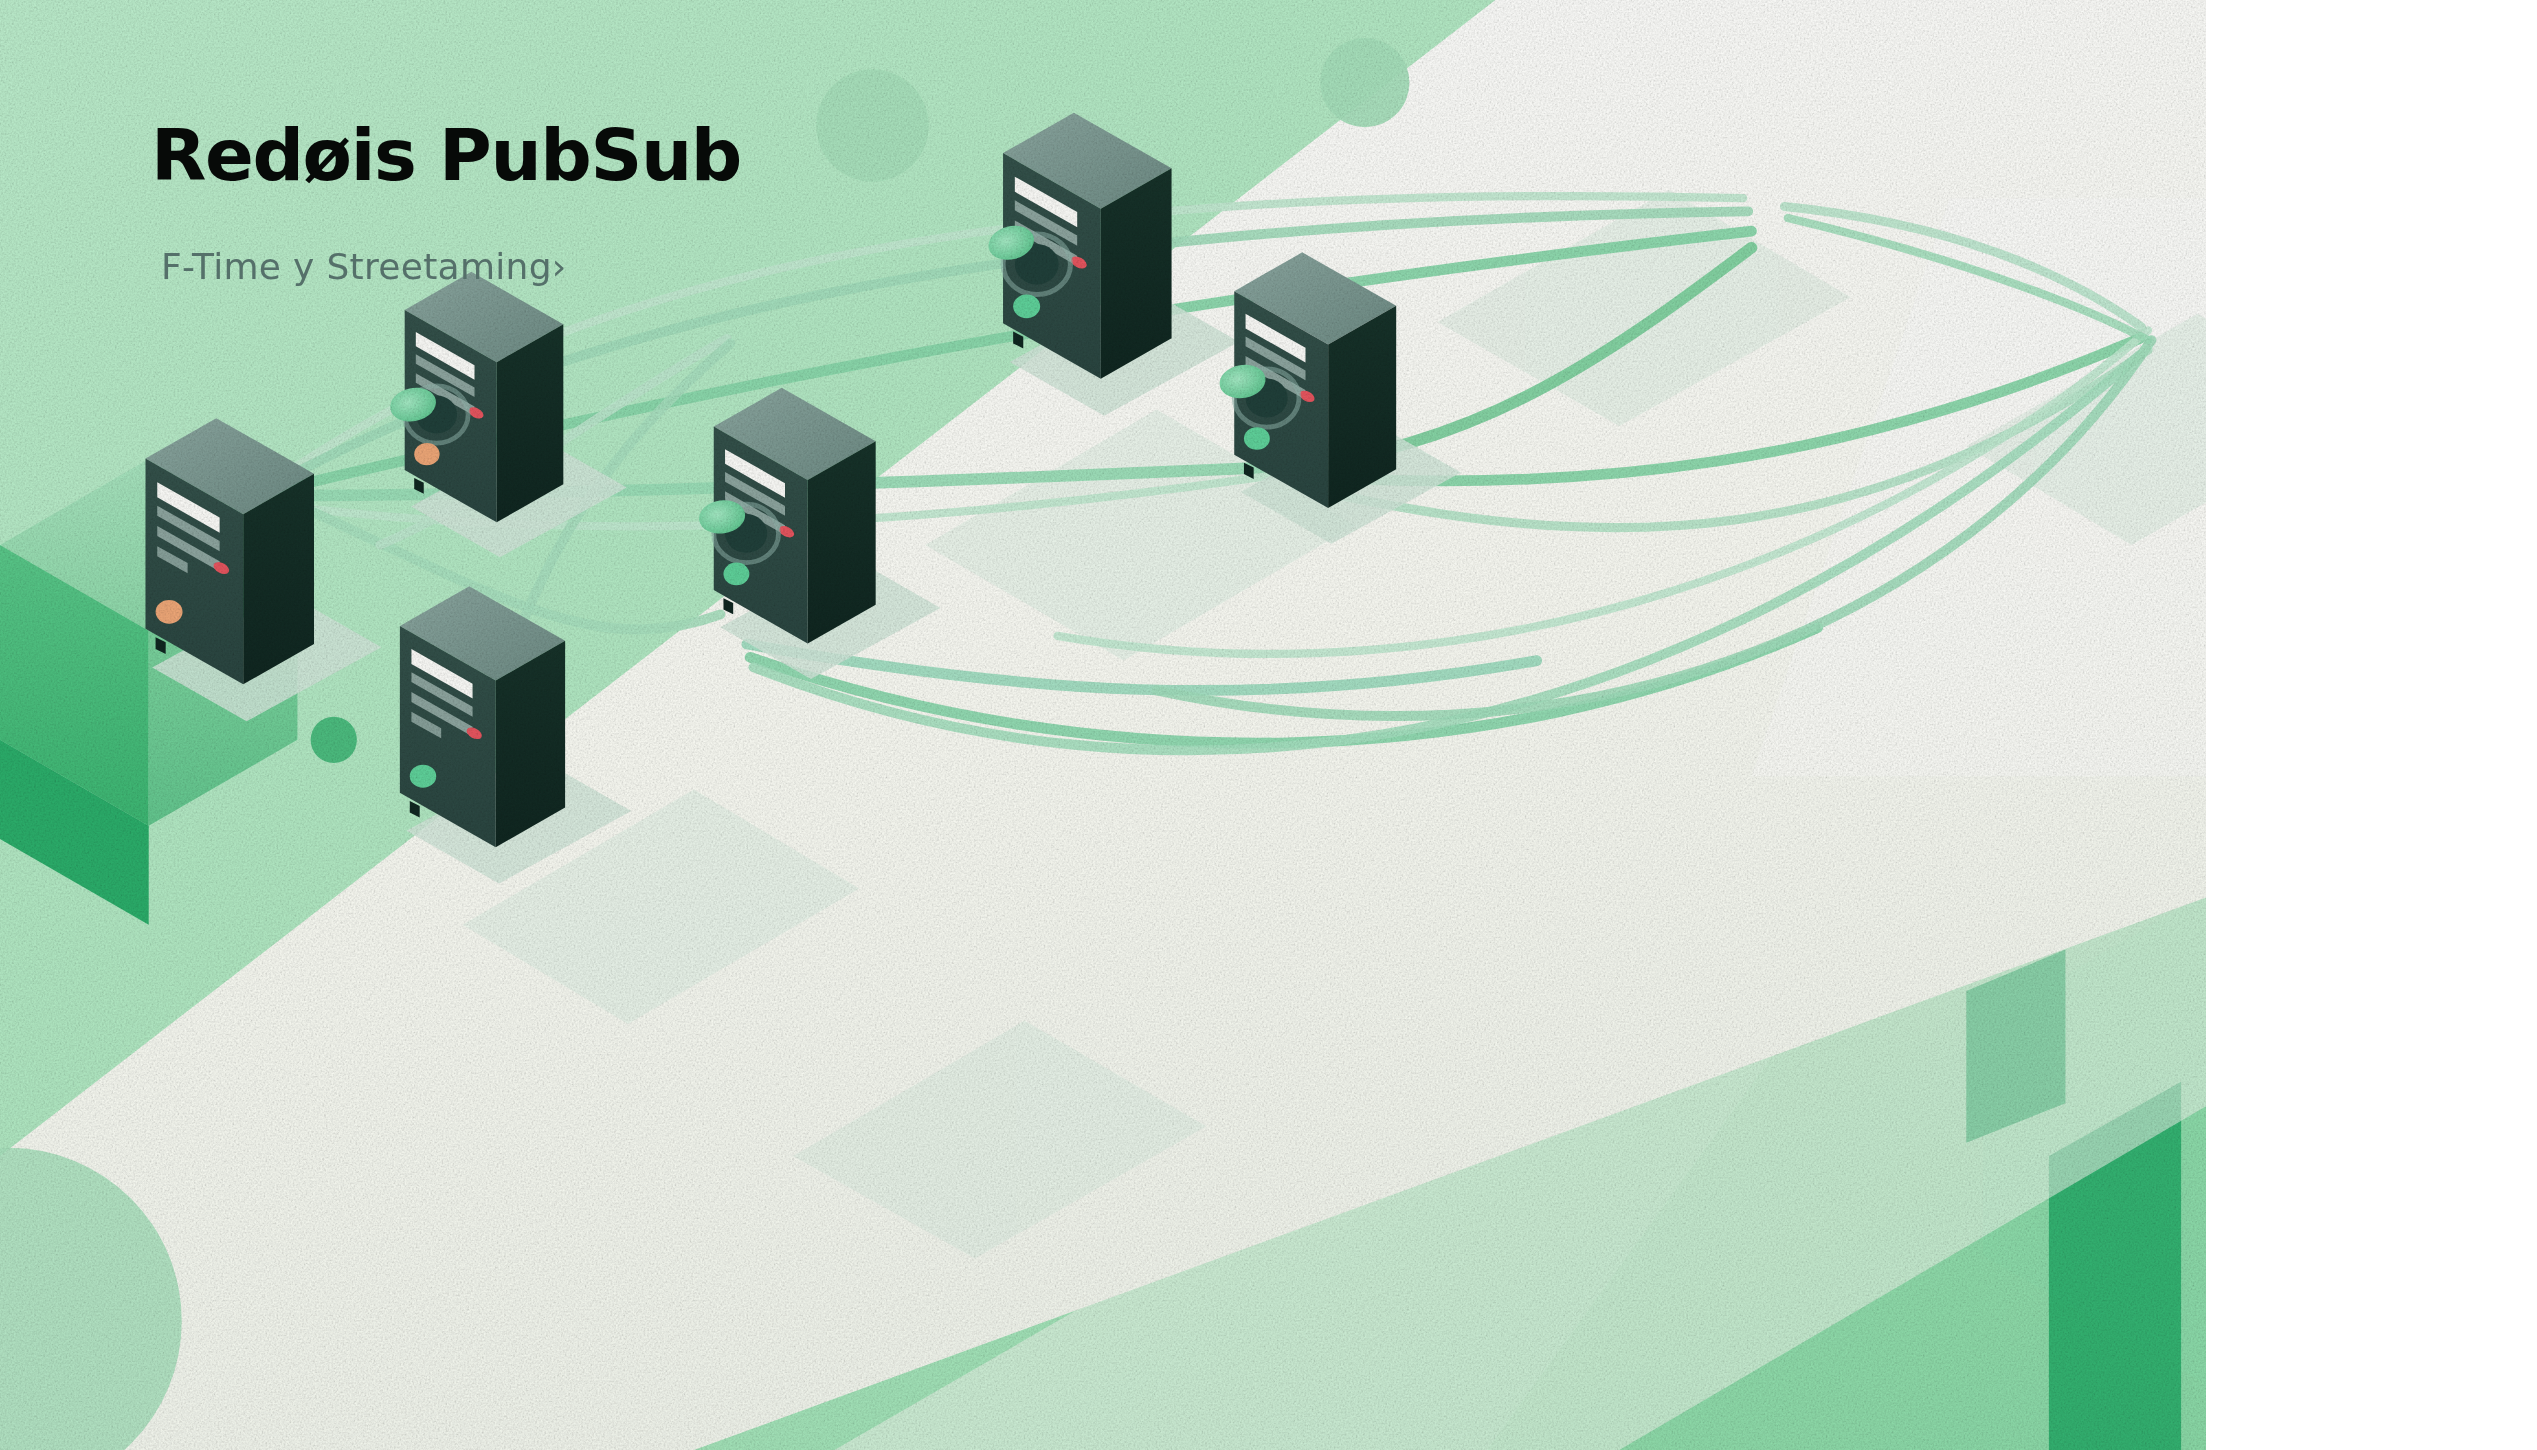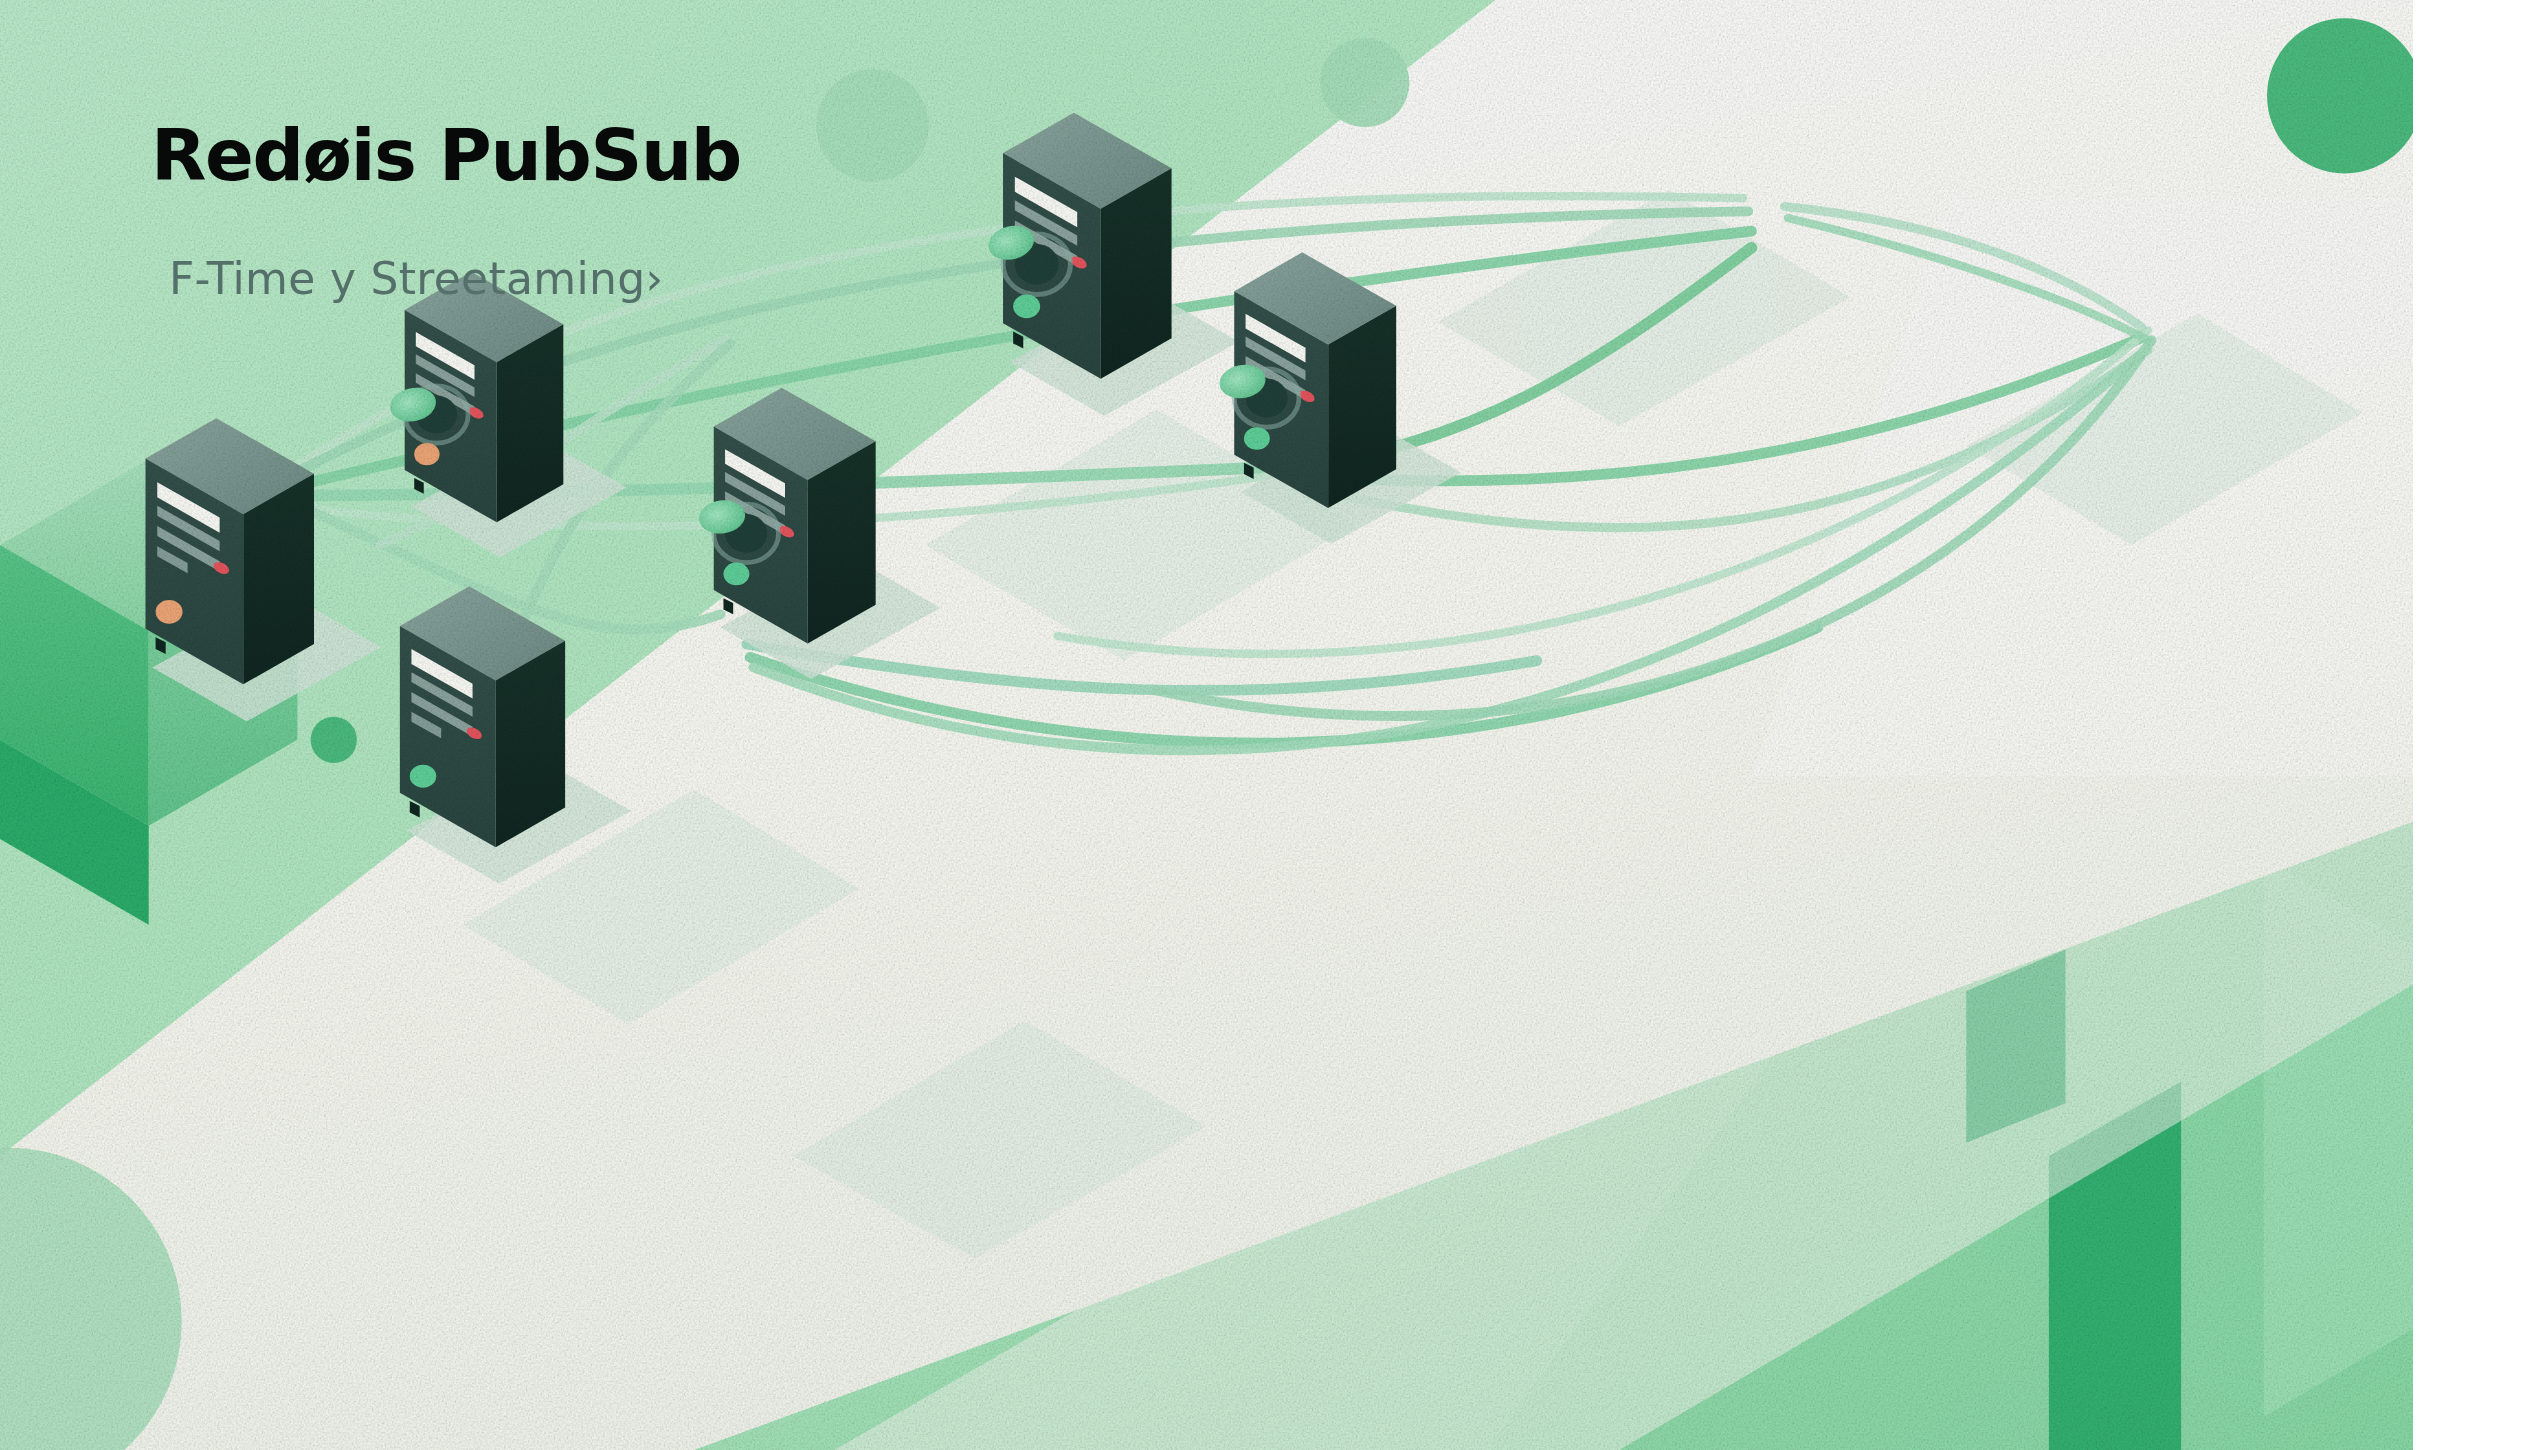--- a/index.html
+++ b/index.html
@@ -5,21 +5,21 @@
   html, body {
     margin: 0;
     padding: 0;
     background: #ffffff;
   }
   body {
     font-family: "Liberation Sans", sans-serif;
   }
   #stage {
     position: relative;
-    width: 2413px;
+    width: 2206px;
     height: 1450px;
     overflow: hidden;
     background: #b9ecc9;
   }
   #artboard {
     position: absolute;
     inset: 0;
     width: 2538px;
     height: 1450px;
   }
@@ -33,24 +33,24 @@
     font-size: 72px;
     letter-spacing: -1.4px;
     color: #070a08;
     white-space: nowrap;
     line-height: 1;
   }
   .hero-subtitle {
     position: absolute;
     left: 153px;
     top: 241px;
-    margin: 16px;
+    margin: 8px;
     font-family: "DejaVu Sans", sans-serif;
     font-weight: 400;
-    font-size: 44px;
+    font-size: 36px;
     letter-spacing: 0.3px;
     color: #55706a;
     white-space: nowrap;
     line-height: 1;
   }
   .noise-layer {
     position: absolute;
     inset: 0;
     pointer-events: none;
     opacity: .5;

